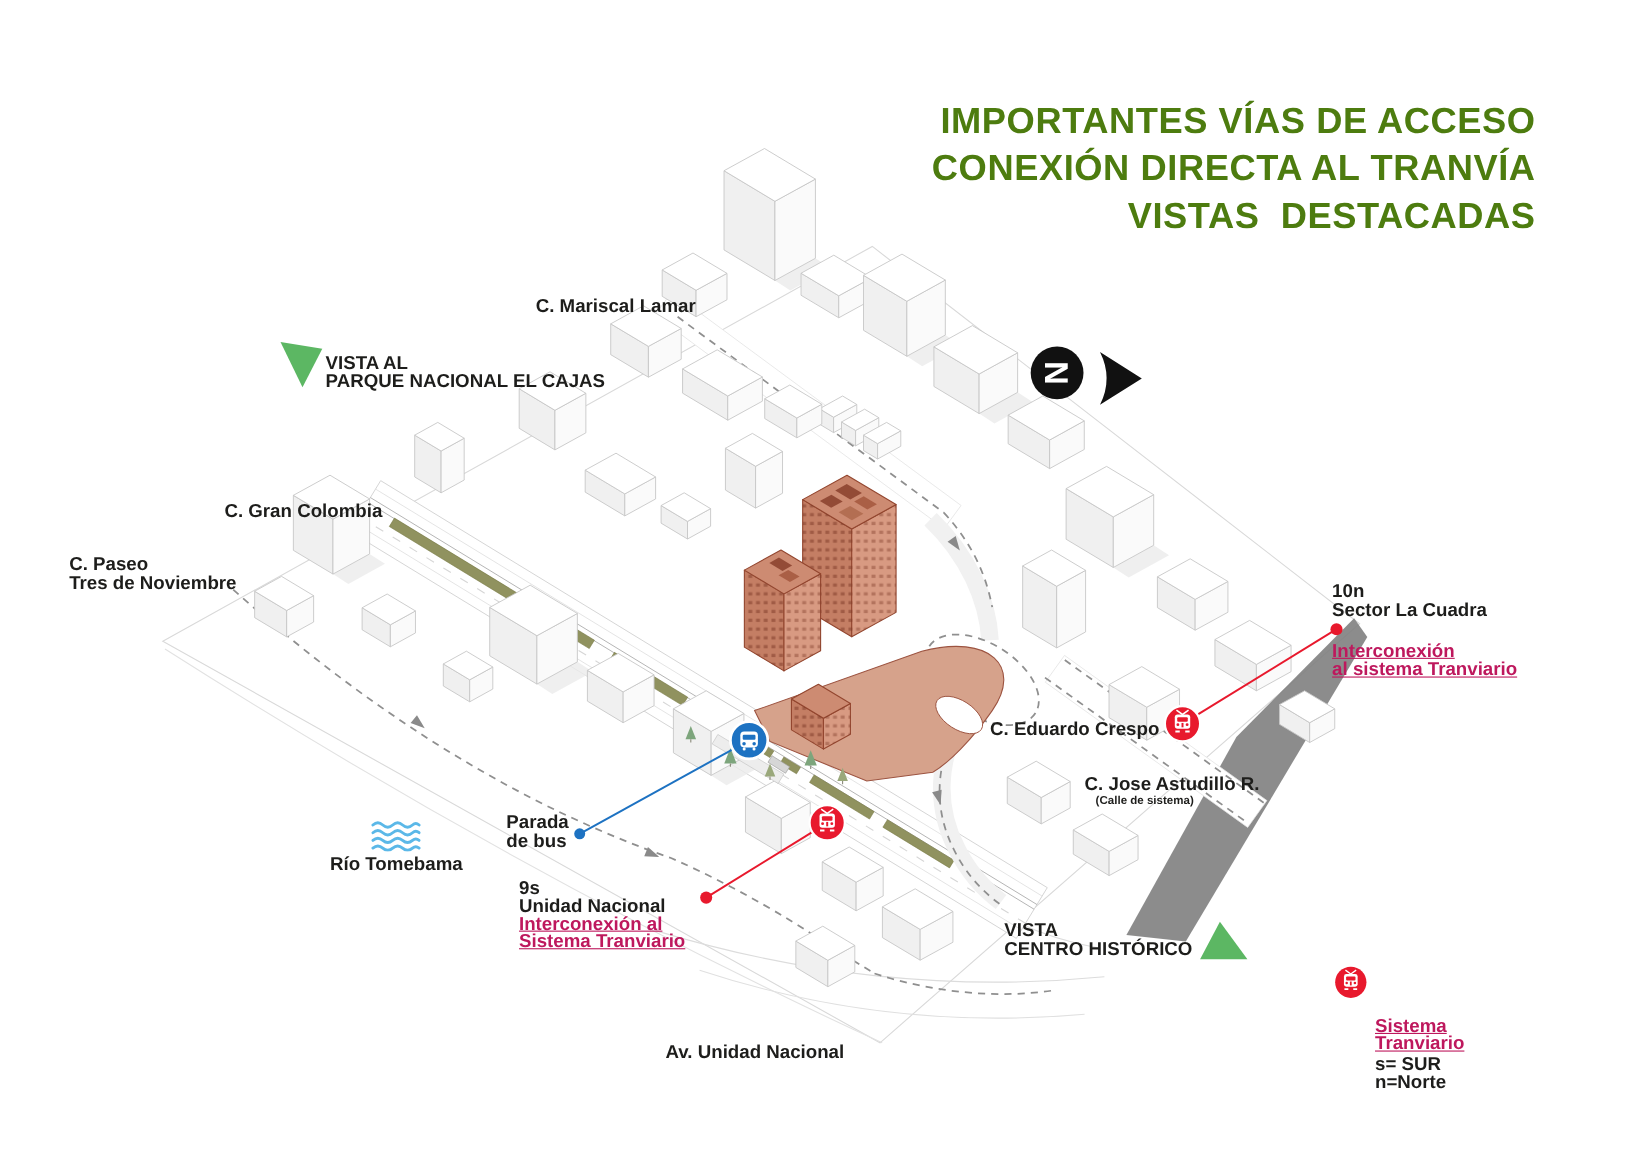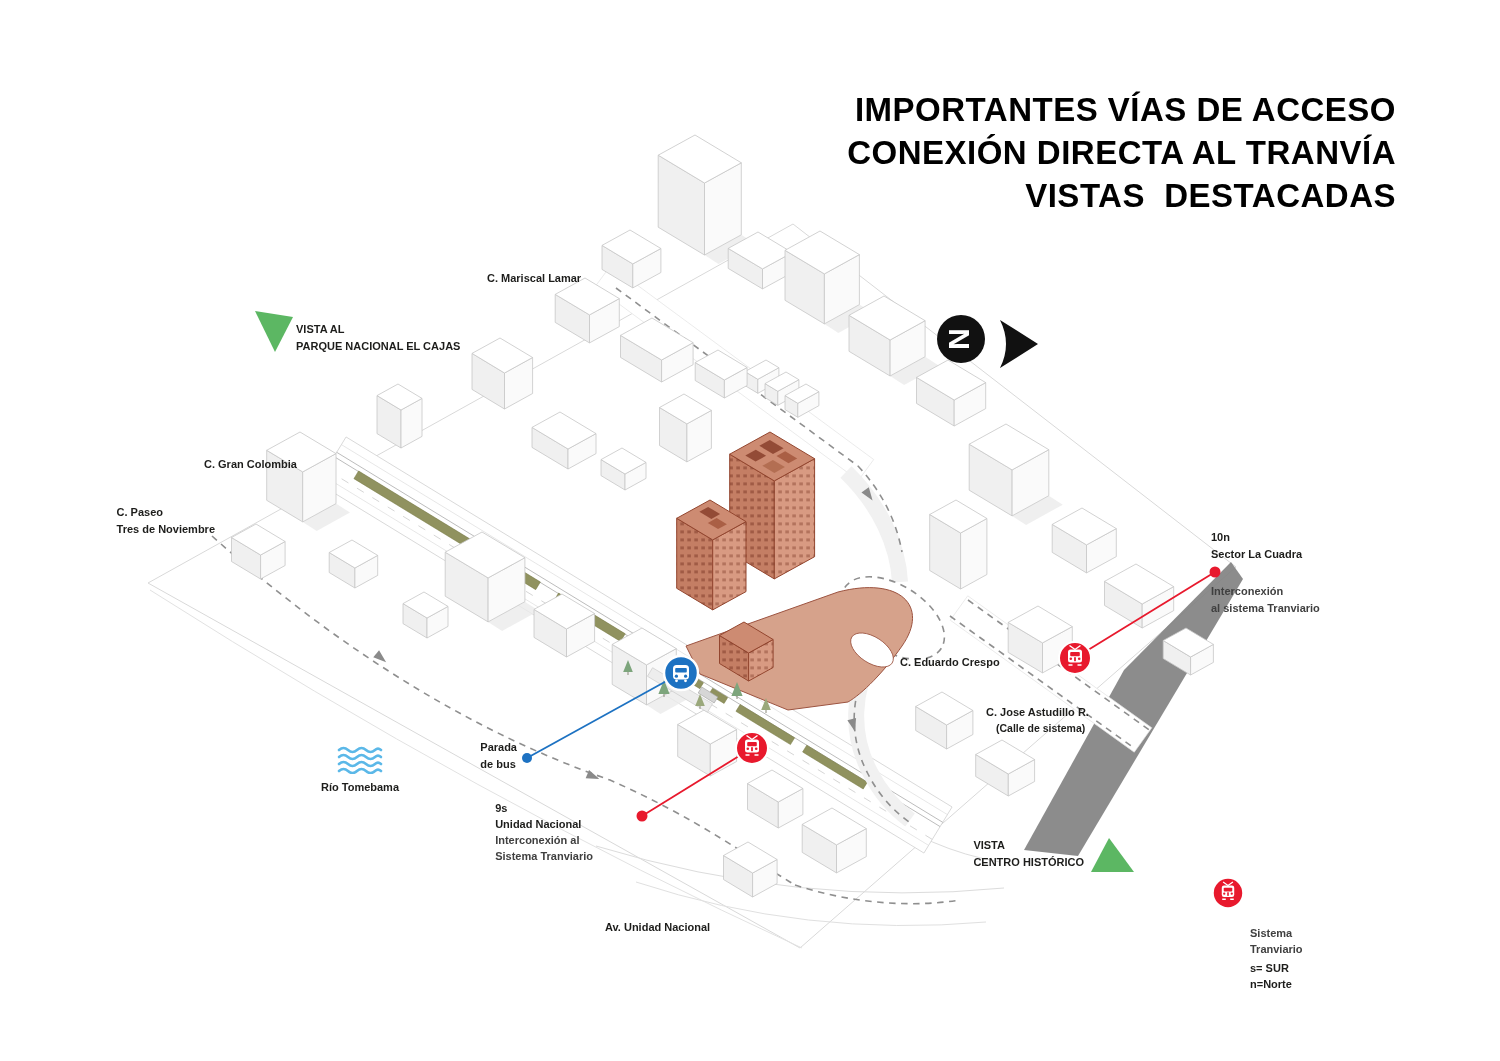--- a/index.html
+++ b/index.html
@@ -1,24 +1,24 @@
 <!DOCTYPE html>
 <html><head>
 <meta charset="utf-8">
 <style>
   html,body{margin:0;padding:0;background:#ffffff;}
   .stage{position:relative;width:1500px;height:1061px;background:#ffffff;overflow:hidden;
          font-family:"Liberation Sans","DejaVu Sans",sans-serif;}
   #map-svg{position:absolute;left:0;top:0;}
-  .lbl{position:absolute;font-weight:700;color:#1d1d1b;font-size:11px;line-height:17px;white-space:nowrap;}
+  .lbl{position:absolute;font-weight:700;color:#1d1d1b;font-size:17px;line-height:17px;white-space:nowrap;}
   .r{text-align:left;}
-  .red{color:#404040;}
+  .red{color:#be185d;text-decoration:underline;}
   .small{font-size:10.5px;line-height:13px;}
   .title{position:absolute;top:88px;right:104px;text-align:right;font-weight:700;font-size:33px;
-         line-height:43px;letter-spacing:.5px;color:#000000;}
+         line-height:43px;letter-spacing:.5px;color:#4d7c0f;}
   .title div{white-space:pre;}
   .ico{position:absolute;}
   .legend-col div{line-height:16px;}
 </style>
 </head>
 <body>
 
 <div class="stage">
 
   <svg id="map-svg" width="1500" height="1061" viewBox="0 0 1500 1061">
@@ -370,21 +370,21 @@
 
   <div class="lbl" style="left:487px;top:270px">C. Mariscal Lamar</div>
   <div class="lbl" style="left:204px;top:456px">C. Gran Colombia</div>
   <div class="lbl r" style="right:1285px;top:504px">
     <div>C. Paseo</div>
     <div>Tres de Noviembre</div>
   </div>
   <div class="lbl" style="left:900px;top:654px">C. Eduardo Crespo</div>
   <div class="lbl" style="left:986px;top:704px">C. Jose Astudillo R.</div>
   <div class="lbl small" style="left:996px;top:722px">(Calle de sistema)</div>
-  <div class="lbl" style="left:605px;top:919px">Av. Unidad Nacional</div>
+  <div class="lbl" style="left:605px;top:948px">Av. Unidad Nacional</div>
 
   <div class="lbl" style="left:1211px;top:529px">
     <div>10n</div>
     <div>Sector La Cuadra</div>
     <div class="red" style="margin-top:20px">Interconexión</div>
     <div class="red">al sistema Tranviario</div>
   </div>
 
   <div class="lbl r" style="right:983px;top:739px">
     <div>Parada</div>
@@ -396,21 +396,21 @@
       <g fill="none" stroke="#5bb8e8" stroke-width="2.6" stroke-linecap="round">
         <path d="M2,4 q4.5,-4 9,0 q4.5,4 9,0 q4.5,-4 9,0 q4.5,4 9,0 q3,-2.6 6,0"></path>
         <path d="M2,11 q4.5,-4 9,0 q4.5,4 9,0 q4.5,-4 9,0 q4.5,4 9,0 q3,-2.6 6,0"></path>
         <path d="M2,18 q4.5,-4 9,0 q4.5,4 9,0 q4.5,-4 9,0 q4.5,4 9,0 q3,-2.6 6,0"></path>
         <path d="M2,25 q4.5,-4 9,0 q4.5,4 9,0 q4.5,-4 9,0 q4.5,4 9,0 q3,-2.6 6,0"></path>
       </g>
     </svg>
     <div>Río Tomebama</div>
   </div>
 
-  <div class="lbl r" style="right:907px;top:800px;line-height:16px">
+  <div class="lbl r" style="right:877px;top:800px;line-height:16px">
     <div>9s</div>
     <div>Unidad Nacional</div>
     <div class="red">Interconexión al</div>
     <div class="red">Sistema Tranviario</div>
   </div>
 
   <div class="lbl r" style="right:416px;top:837px">
     <div>VISTA</div>
     <div>CENTRO HISTÓRICO</div>
   </div>

